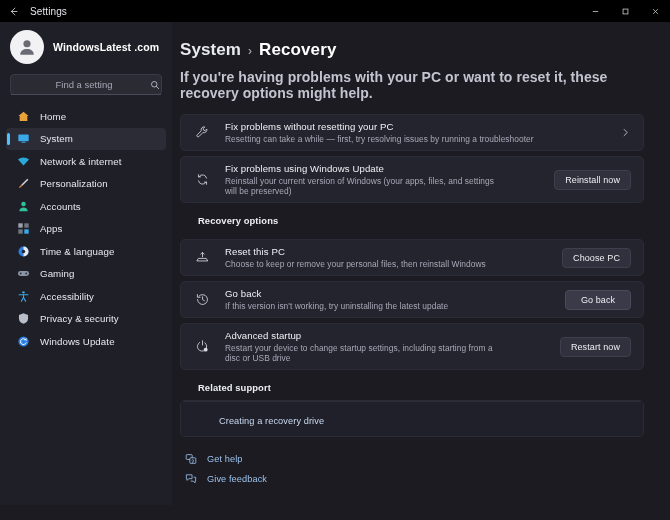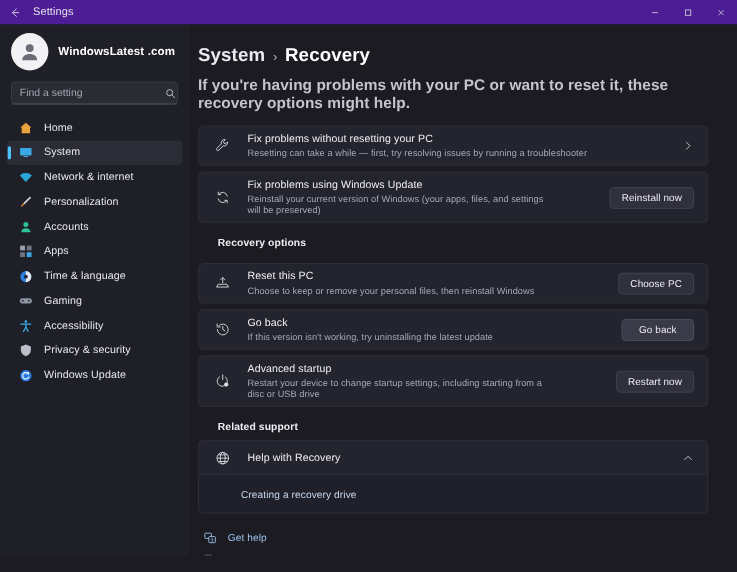--- a/index.html
+++ b/index.html
@@ -8,21 +8,21 @@
     background:#1b1b21;
     font-family:"Liberation Sans", sans-serif;
     overflow:hidden;
     -webkit-font-smoothing:antialiased;
   }
   .window { position:relative; width:670px; height:520px; background:#1f1f27; display:flex; flex-direction:column; }
 
   
   .titlebar {
     height:22px; flex:0 0 22px;
-    background:#4c1d95;
+    background:#000000;
     display:flex; align-items:center;
     position:relative;
   }
   .tb-back {
     width:26px; height:22px; display:flex; align-items:center; justify-content:center;
     color:#d8d8e0;
   }
   .tb-back svg { display:block; }
   .tb-title {
     font-size:10px; color:#e3e3ea; margin-left:4px; letter-spacing:.1px;
@@ -60,21 +60,21 @@
     margin-left:9px; font-size:10.5px; color:#ffffff; font-weight:600; letter-spacing:.1px;
   }
   .searchwrap { padding:0 10px 0 10px; }
   .searchbox {
     height:21px; background:#2b2b34; border:1px solid #3a3a45; border-radius:4px;
     display:flex; align-items:center; padding:0 7px;
     position:relative;
   }
   .searchbox input {
     flex:1; background:transparent; border:none; outline:none;
-    color:#c6c6d0; font-size:9.5px; font-family:"Liberation Sans", sans-serif;
+    color:#c6c6d0; font-size:9.5px; font-family:"Liberation Sans", sans-serif;text-align:center;
   }
   .searchbox input::placeholder { color:#a6a6b4; }
   .search-icon { color:#c9c9d4; display:flex; }
   .searchbox::after {
     content:""; position:absolute; left:0; right:0; bottom:-1px; height:1px; background:#4a4a58;
   }
 
   .navlist { margin-top:10px; padding:0 6px; flex:1; }
   .navitem {
     position:relative;
@@ -424,38 +424,20 @@
           <div class="card-action">
             <button class="btn">Restart now</button>
           </div>
         </div>
 
       </div>
 
       <div class="sec-head">Related support</div>
 
       <div class="expander">
-        <div class="exp-head">
-          <span class="card-ico">
-            <svg width="15" height="15" viewBox="0 0 20 20" fill="none" stroke="currentColor" stroke-width="1.1">
-              <circle cx="10" cy="10" r="7"></circle>
-                <ellipse cx="10" cy="10" rx="3" ry="7"></ellipse>
-                <path d="M3 10h14"></path>
-                <path d="M4.4 6h11.2M4.4 14h11.2"></path>
-            </svg>
-          </span>
-          <div class="card-text">
-            <div class="card-title">Help with Recovery</div>
-          </div>
-          <span class="chev-up card-action">
-            <svg width="11" height="11" viewBox="0 0 16 16" fill="none" stroke="currentColor" stroke-width="1.2" stroke-linecap="round" stroke-linejoin="round">
-                <path d="M3.5 10 L8 5.5 L12.5 10"></path>
-              </svg>
-          </span>
-        </div>
         <div class="exp-body">
           <a class="exp-link">Creating a recovery drive</a>
         </div>
       </div>
 
       <div class="footlinks">
         <div class="footlink">
           <span class="fl-ico">
             <svg width="12" height="12" viewBox="0 0 16 16" fill="none" stroke="currentColor" stroke-width="1.1">
               <rect x="1.6" y="2.2" width="8" height="6.4" rx="1"></rect>

